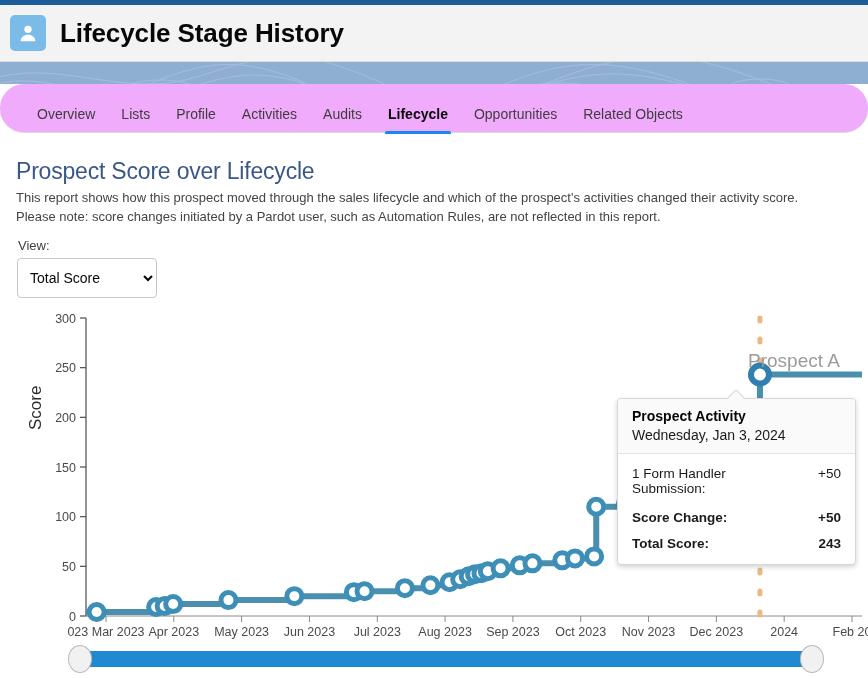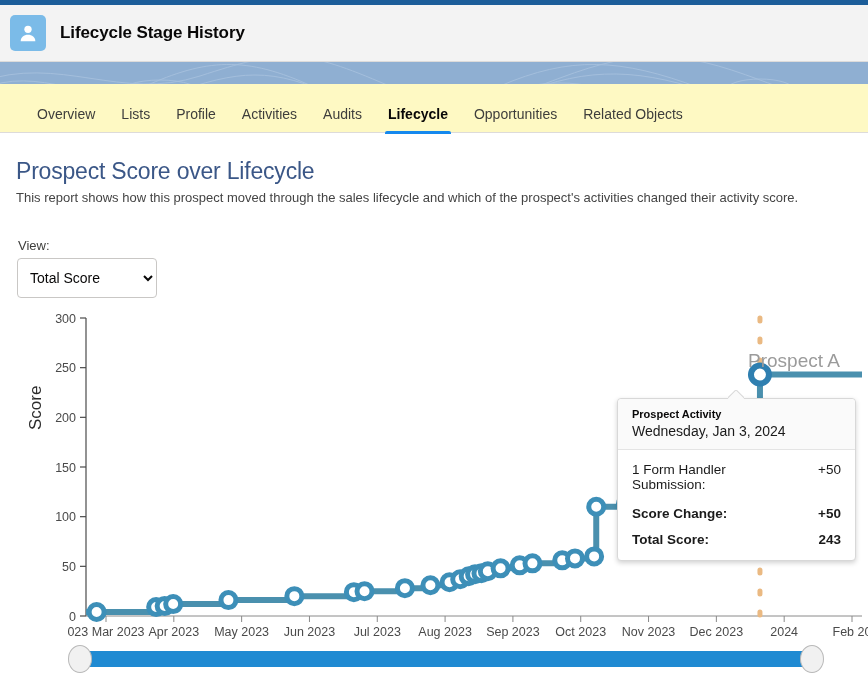--- a/index.html
+++ b/index.html
@@ -27,36 +27,37 @@
   #avatar {
     margin-left: 10px;
     width: 36px; height: 36px; border-radius: 5px;
     background: #7bbbe8;
     display: flex; align-items: center; justify-content: center;
     flex: none;
   }
   #avatar svg { display: block; }
   #page-title {
     margin-left: 14px;
-    font-size: 17px; font-weight: bold; color: #080707;
+    font-size: 26px; font-weight: bold; color: #080707;
     letter-spacing: -0.1px;
   }
 
   #banner-strip {
     position: absolute; left: 0; top: 62px; width: 868px; height: 22px;
     background: #8fafd2;
     overflow: hidden;
   }
   #banner-strip svg { position: absolute; left: 0; top: -30px; opacity: .55; }
 
   
   #tabbar {
     position: absolute; left: 0; top: 84px; width: 868px; height: 49px;
     border-bottom: 1px solid #dddbda;
-    background: #fef9c3;
+    background: #f0abfc;
+    border-radius: 24px;
   }
   #tablist { display: flex; align-items: flex-end; height: 49px; padding-left: 24px; }
   .tab {
     position: relative;
     font-size: 14px; color: #3e3e3c;
     padding: 0 13px 12px 13px;
     line-height: 14px;
     white-space: nowrap;
     cursor: pointer;
   }
@@ -129,21 +130,21 @@
   #tooltip-nub::after {
     content: ""; position: absolute; left: 1px; top: 2px;
     width: 13px; height: 13px; background: #fafafa;
     border-left: 1px solid #d8d8d8; border-top: 1px solid #d8d8d8;
     transform: rotate(45deg); transform-origin: center;
   }
   #tt-head {
     background: #fafafa; padding: 9px 14px 10px 14px;
     border-bottom: 1px solid #e4e4e4; border-radius: 4px 4px 0 0;
   }
-  #tt-title { font-size: 11px; font-weight: bold; color: #080707; }
+  #tt-title { font-size: 14px; font-weight: bold; color: #080707; }
   #tt-date { font-size: 14px; color: #1a1a1a; margin-top: 3px; }
   #tt-body { padding: 12px 14px 13px 14px; }
   .tt-row { display: flex; justify-content: space-between; font-size: 13.5px; color: #1a1a1a; gap: 20px; }
   .tt-row.spaced { margin-top: 14px; }
   .tt-row.bold { font-weight: bold; }
   .tt-row.bold + .tt-row.bold { margin-top: 11px; }
 
   
   #slider { position: absolute; left: 0; top: 641px; width: 868px; height: 38px; }
   #slider-track {
@@ -198,20 +199,21 @@
         <div class="tab">Activities</div>
         <div class="tab">Audits</div>
         <div class="tab active">Lifecycle</div>
         <div class="tab">Opportunities</div>
         <div class="tab">Related Objects</div>
       </div>
   </div>
 
   <div id="report-title">Prospect Score over Lifecycle</div>
   <div id="desc1">This report shows how this prospect moved through the sales lifecycle and which of the prospect's activities changed their activity score.</div>
+  <div id="desc2">Please note: score changes initiated by a Pardot user, such as Automation Rules, are not reflected in this report.</div>
 
   <div id="view-label">View:</div>
   <select id="view-select"><option value="Total Score">Total Score</option></select>
 
   <div id="chart-wrap">
     <svg id="chart-svg" width="868" height="340" viewBox="0 0 868 340" aria-hidden="true">
       <g id="g-yticks">
           <line x1="80" y1="316" x2="86" y2="316" stroke="#4a4a4a" stroke-width="1.2"></line>
           <text x="76" y="320.5" class="ylab">0</text>
           <line x1="80" y1="266.3333333333333" x2="86" y2="266.3333333333333" stroke="#4a4a4a" stroke-width="1.2"></line>

